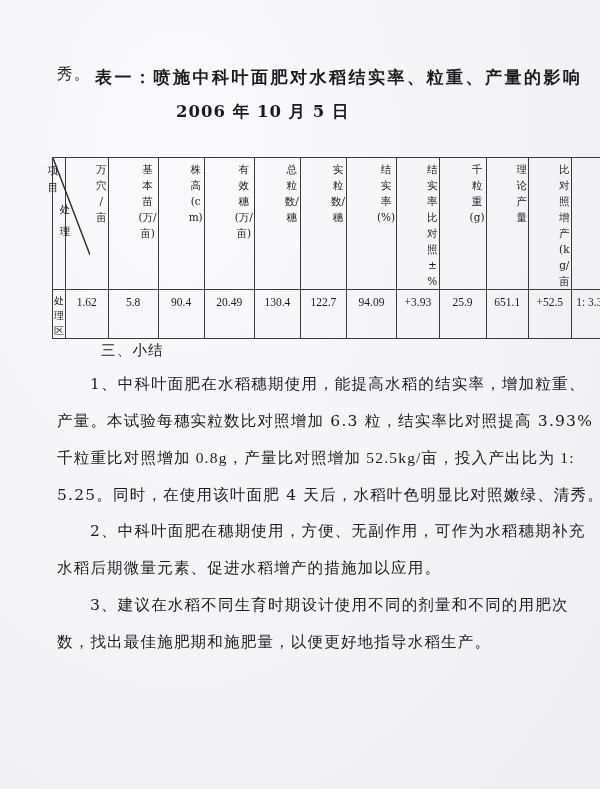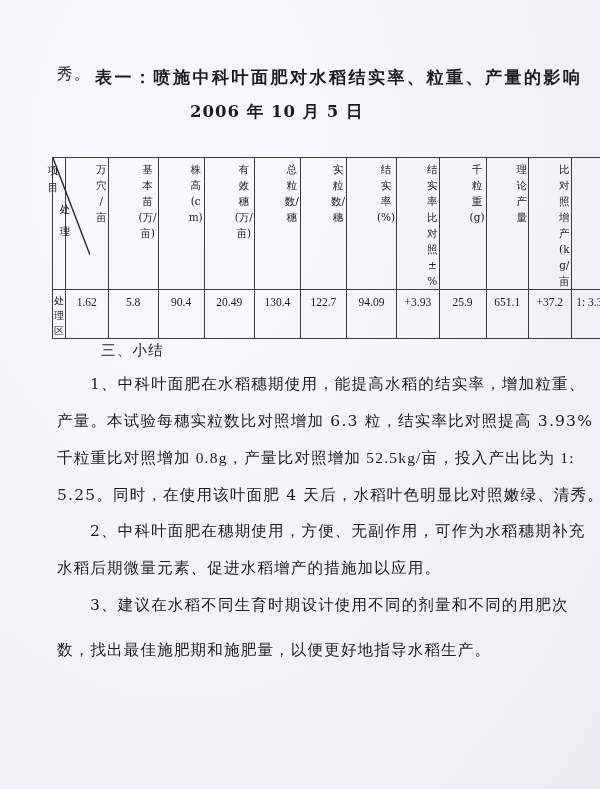--- a/index.html
+++ b/index.html
@@ -14,21 +14,21 @@
     .line {
       position: absolute; left: 57px; font-size: 15.5px; letter-spacing: 1.2px;
       white-space: nowrap; line-height: 20px;
     }
     .indent { left: 90px; }
     .title {
       position: absolute; left: 95px; top: 66px; font-size: 17px; font-weight: bold;
       letter-spacing: 2.5px; white-space: nowrap;
     }
     .date {
-      position: absolute; left: 190px; top: 101px; font-size: 16.5px; font-weight: bold;
+      position: absolute; left: 176px; top: 101px; font-size: 16.5px; font-weight: bold;
       white-space: nowrap; letter-spacing: 1px;
     }
     table.data {
       position: absolute; left: 52px; top: 157px;
       border-collapse: collapse; table-layout: fixed;
       font-size: 10.5px;
     }
     table.data td {
       border: 1.2px solid #3b3a40; text-align: center; vertical-align: top;
       padding: 3px 1px 0 1px; line-height: 16px; word-break: break-all;
@@ -153,33 +153,33 @@
       <td>1.62</td>
       <td>5.8</td>
       <td>90.4</td>
       <td>20.49</td>
       <td>130.4</td>
       <td>122.7</td>
       <td>94.09</td>
       <td>+3.93</td>
       <td>25.9</td>
       <td>651.1</td>
-      <td>+37.2</td>
+      <td>+52.5</td>
       <td>1: 3.36</td>
     </tr>
 
   </tbody>
     </table>
 
   <div class="line" style="top:340px; left:101px; font-size:14.5px;">三、小结</div>
 
   <div class="line indent" style="top:374px;">1、中科叶面肥在水稻穗期使用，能提高水稻的结实率，增加粒重、</div>
   <div class="line" style="top:411px;">产量。本试验每穗实粒数比对照增加 6.3 粒，结实率比对照提高 3.93%，</div>
   <div class="line" style="top:448px;font-family:Liberation Serif, serif;">千粒重比对照增加 0.8g，产量比对照增加 52.5kg/亩，投入产出比为 1:</div>
   <div class="line" style="top:485px;">5.25。同时，在使用该叶面肥 4 天后，水稻叶色明显比对照嫩绿、清秀。</div>
 
   <div class="line indent" style="top:521px;">2、中科叶面肥在穗期使用，方便、无副作用，可作为水稻穗期补充</div>
   <div class="line" style="top:558px;font-family:Liberation Serif, serif;">水稻后期微量元素、促进水稻增产的措施加以应用。</div>
 
   <div class="line indent" style="top:595px;">3、建议在水稻不同生育时期设计使用不同的剂量和不同的用肥次</div>
-  <div class="line" style="top:632px;margin-top:8px;">数，找出最佳施肥期和施肥量，以便更好地指导水稻生产。</div>
+  <div class="line" style="top:632px;">数，找出最佳施肥期和施肥量，以便更好地指导水稻生产。</div>
 
 </div>
 
 </body></html>

